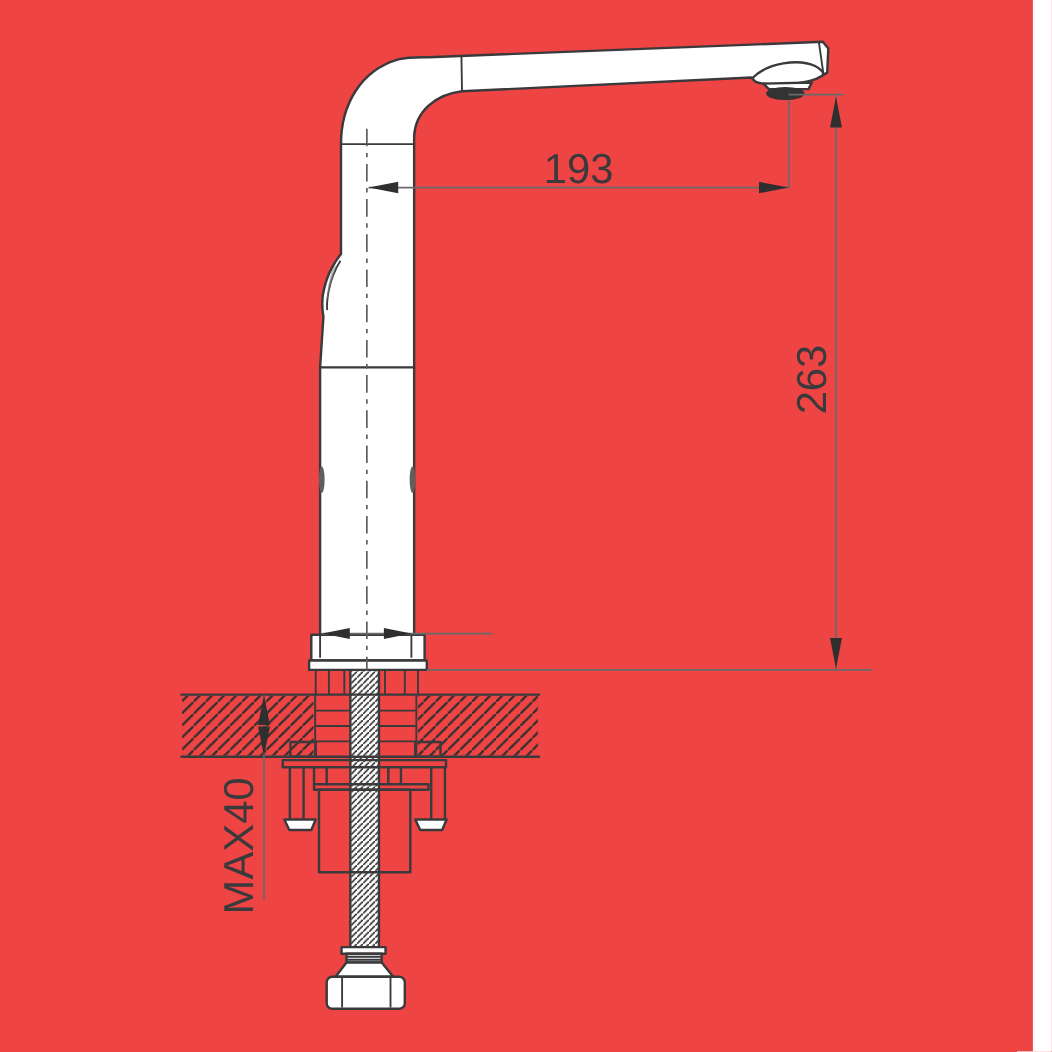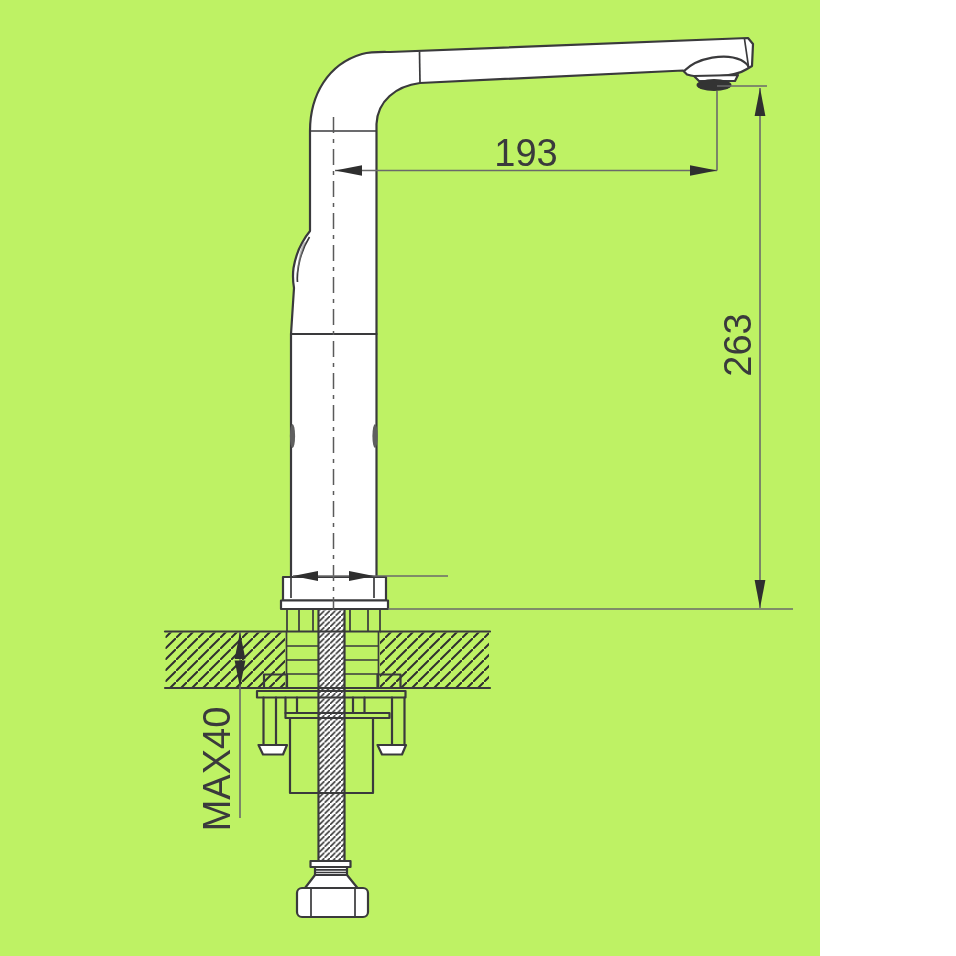--- a/index.html
+++ b/index.html
@@ -1,16 +1,16 @@
 <!DOCTYPE html>
 <html><head>
 <meta charset="utf-8">
 <style>
   html,body{margin:0;padding:0;background:#ffffff;}
-  .stage{position:relative;width:820px;height:956px;background:#bef264;overflow:hidden;
+  .stage{position:relative;width:939px;height:956px;background:#ef4444;overflow:hidden;
          font-family:"Liberation Sans", sans-serif;}
   svg{display:block}
   .ol{fill:none;stroke:#3a3a3c;stroke-width:2.2;stroke-linejoin:round;stroke-linecap:round;}
   .olw{fill:#ffffff;stroke:#3a3a3c;stroke-width:2.2;stroke-linejoin:round;stroke-linecap:round;}
   .thin{fill:none;stroke:#3a3a3c;stroke-width:1.7;}
   .dim{fill:none;stroke:#6a6a6a;stroke-width:1.6;}
   .arrow{fill:#2f2f2f;stroke:none;}
   .cl{fill:none;stroke:#5a5a5a;stroke-width:1.5;stroke-dasharray:16 6 4 6;}
   .lbl{font-family:"Liberation Sans", sans-serif;font-size:38px;}
 </style>

